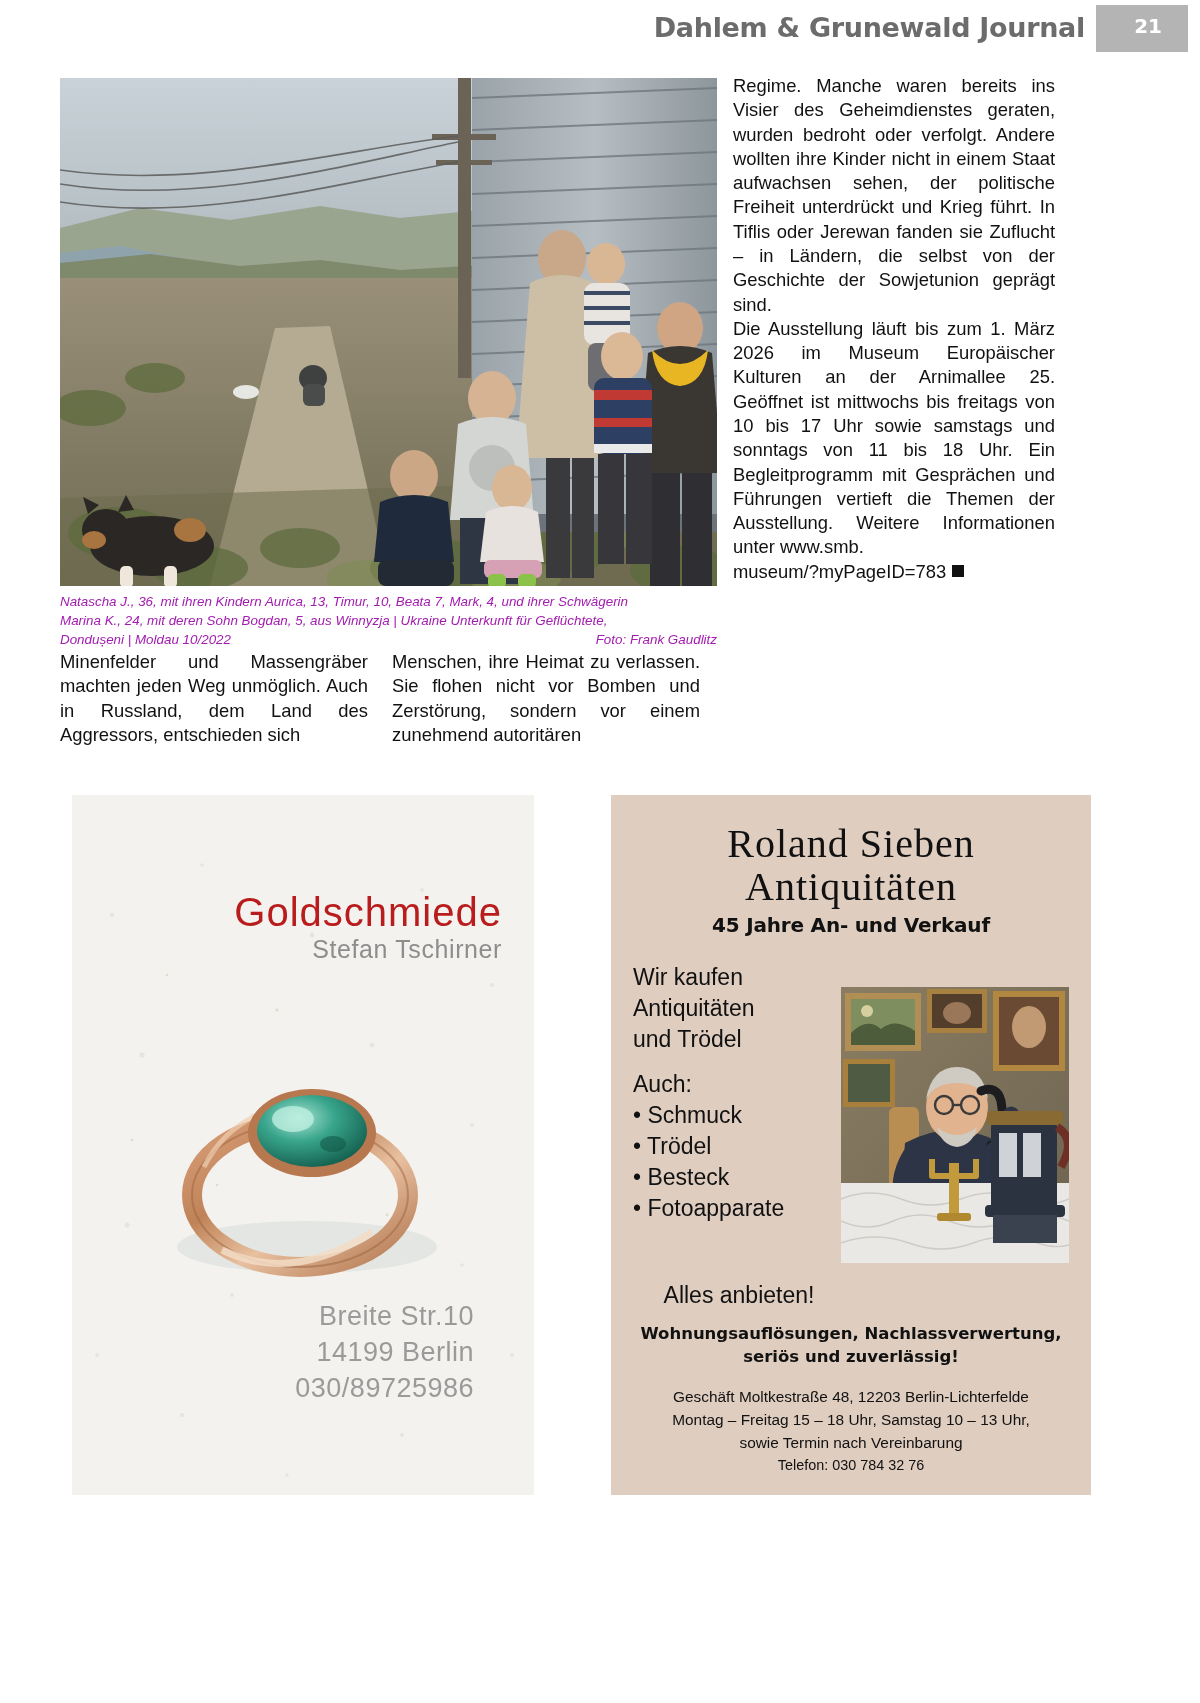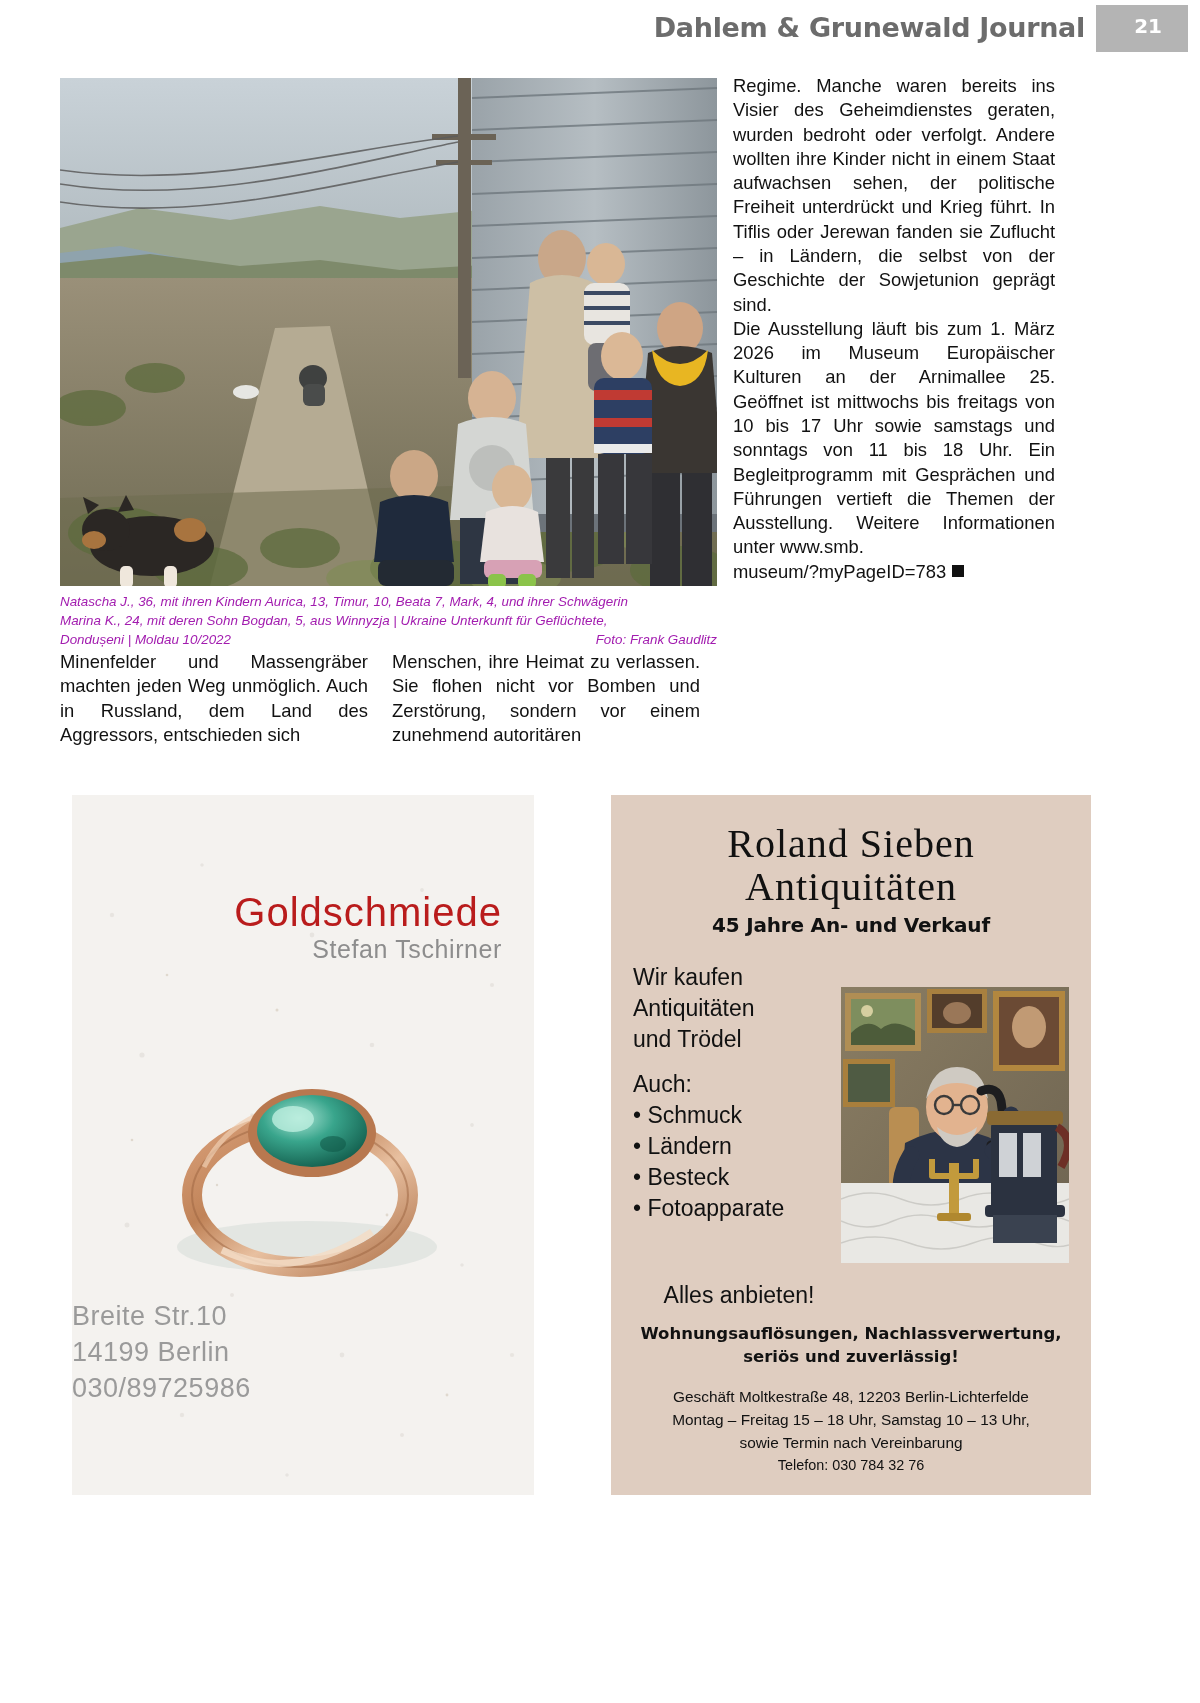--- a/index.html
+++ b/index.html
@@ -79,20 +79,21 @@
     font-size: 40px; font-weight: 300; letter-spacing: 1px; color: #b91c1c;
   }
   .gold-sub {
     position: absolute; left: 0; right: 32px; top: 140px;
     text-align: right;
     font-family: "Liberation Sans", sans-serif;
     font-size: 25px; font-weight: 300; letter-spacing: 0.6px; color: #8d8d8d;
   }
   .gold-addr {
     position: absolute; left: 0; right: 60px; bottom: 88px;
+    text-align: right;
     font-family: "Liberation Sans", sans-serif;
     font-size: 27px; font-weight: 300; line-height: 1.33; letter-spacing: 0.5px;
     color: #9a9a9a;
   }
 
   
   .ad-roland {
     position: absolute; left: 567px; top: 795px; width: 480px; height: 700px;
     background: #dfcdc0; overflow: hidden; margin-left: 44px;
   }
@@ -406,21 +407,21 @@
     <div class="rs-years">45 Jahre An- und Verkauf</div>
 
     <div class="rs-body">
       <div>Wir kaufen</div>
       <div>Antiquitäten</div>
       <div>und Trödel</div>
       <div class="gap"></div>
       <div>Auch:</div>
       <ul class="rs-list">
         <li>• Schmuck</li>
-        <li>• Ländern</li>
+        <li>• Trödel</li>
         <li>• Besteck</li>
         <li>• Fotoapparate</li>
       </ul>
     </div>
     <div class="rs-alles">Alles anbieten!</div>
 
     <div class="rs-photo">
       <svg viewBox="0 0 228 276" preserveAspectRatio="none">
         <defs>
           <linearGradient id="wallg" x1="0" y1="0" x2="1" y2="1">

